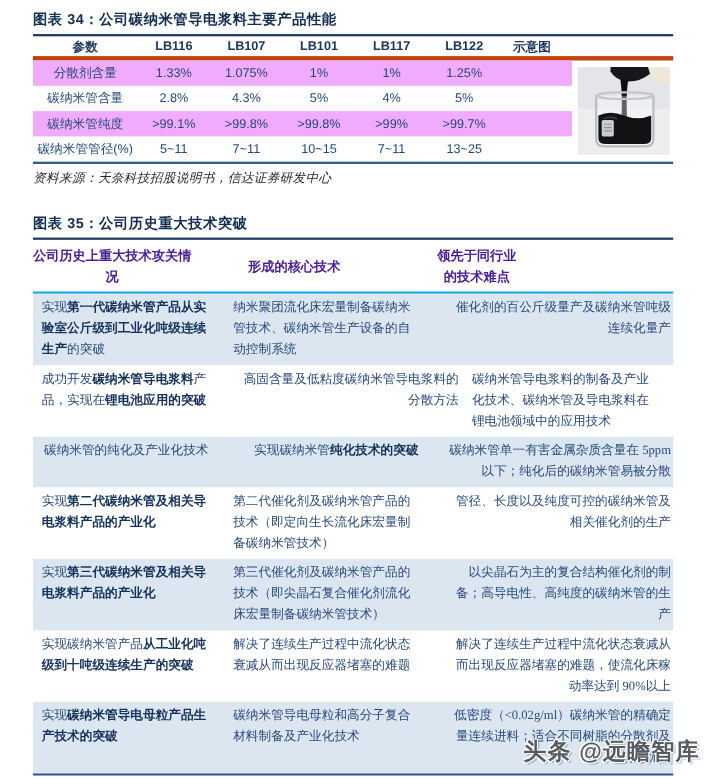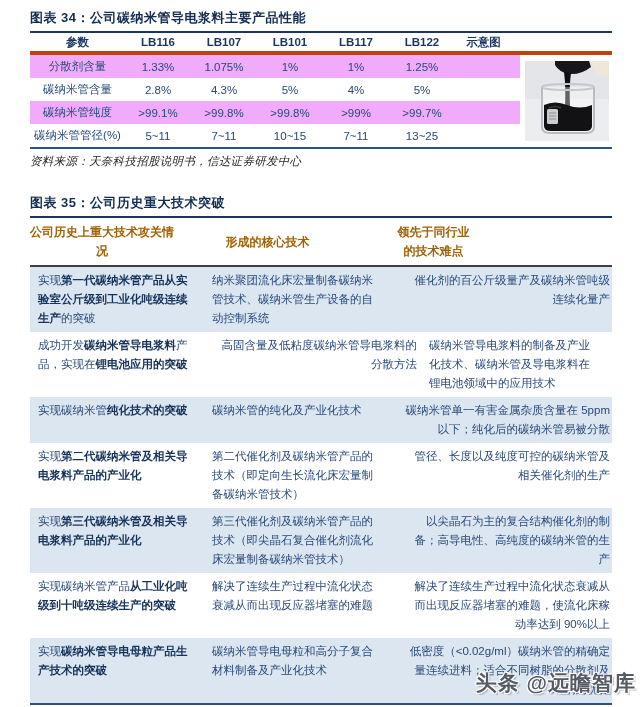--- a/index.html
+++ b/index.html
@@ -53,29 +53,29 @@
     color: #262626;
     margin-top: 5px;
     letter-spacing: 0.3px;
   }
 
   
   .fig35 { margin-top: 22px; }
   .t35-header {
     display: flex; align-items: center;
     padding: 5px 0 4px 0;
-    border-bottom: 2px solid #404040;
-    font-weight: bold; font-size: 12px; color: #a16207;
+    border-bottom: 2px solid #0ea5e9;
+    font-weight: bold; font-size: 12px; color: #4c1d95;
     line-height: 19px;
   }
   .t35-header .hc1 { width: 172px; text-align: center; padding-right: 28px; }
   .t35-header .hc2 { width: 193px; text-align: center; padding-right: 62px; }
   .t35-header .hc3 { flex: 1; text-align: center; padding-right: 140px; }
 
-  .t35-body { border-bottom: 2px solid #2B5286; }
+  .t35-body { border-bottom: 2px solid #2B5286; font-family: Liberation Serif, serif; }
   .t35-row { display: flex; font-size: 11.5px; color: #28497B; }
   .t35-row.shaded { background: #DCE6F1; }
   .t35-row .cell { padding: 4px 8px; line-height: 19px; }
   .t35-row .c1 { width: 172px; padding-left: 8px; padding-right: 8px; }
   .t35-row .c2 { width: 193px; padding-left: 10px; padding-right: 12px; }
   .t35-row .c3 { flex: 1; padding-left: 10px; padding-right: 2px; text-align: right; }
   .seg { font-weight: normal; }
   .seg.bold { font-weight: bold; color: #15325B; }
 
   
@@ -178,22 +178,22 @@
             <div class="cell c1"><span class="seg">实现</span><span class="seg bold">第一代碳纳米管产品从实验室公斤级到工业化吨级连续生产</span><span class="seg">的突破</span></div>
             <div class="cell c2">纳米聚团流化床宏量制备碳纳米管技术、碳纳米管生产设备的自动控制系统</div>
             <div class="cell c3">催化剂的百公斤级量产及碳纳米管吨级连续化量产</div>
           </div>
           <div class="t35-row">
             <div class="cell c1"><span class="seg">成功开发</span><span class="seg bold">碳纳米管导电浆料</span><span class="seg">产品，实现在</span><span class="seg bold">锂电池应用的突破</span></div>
             <div class="cell c3">高固含量及低粘度碳纳米管导电浆料的分散方法</div>
             <div class="cell c2">碳纳米管导电浆料的制备及产业化技术、碳纳米管及导电浆料在锂电池领域中的应用技术</div>
           </div>
           <div class="t35-row shaded">
+            <div class="cell c2">碳纳米管的纯化及产业化技术</div>
             <div class="cell c1"><span class="seg">实现碳纳米管</span><span class="seg bold">纯化技术的突破</span></div>
-            <div class="cell c2">碳纳米管的纯化及产业化技术</div>
             <div class="cell c3">碳纳米管单一有害金属杂质含量在 5ppm 以下；纯化后的碳纳米管易被分散</div>
           </div>
           <div class="t35-row">
             <div class="cell c1"><span class="seg">实现</span><span class="seg bold">第二代碳纳米管及相关导电浆料产品的产业化</span></div>
             <div class="cell c2">第二代催化剂及碳纳米管产品的技术（即定向生长流化床宏量制备碳纳米管技术）</div>
             <div class="cell c3">管径、长度以及纯度可控的碳纳米管及相关催化剂的生产</div>
           </div>
           <div class="t35-row shaded">
             <div class="cell c1"><span class="seg">实现</span><span class="seg bold">第三代碳纳米管及相关导电浆料产品的产业化</span></div>
             <div class="cell c2">第三代催化剂及碳纳米管产品的技术（即尖晶石复合催化剂流化床宏量制备碳纳米管技术）</div>

